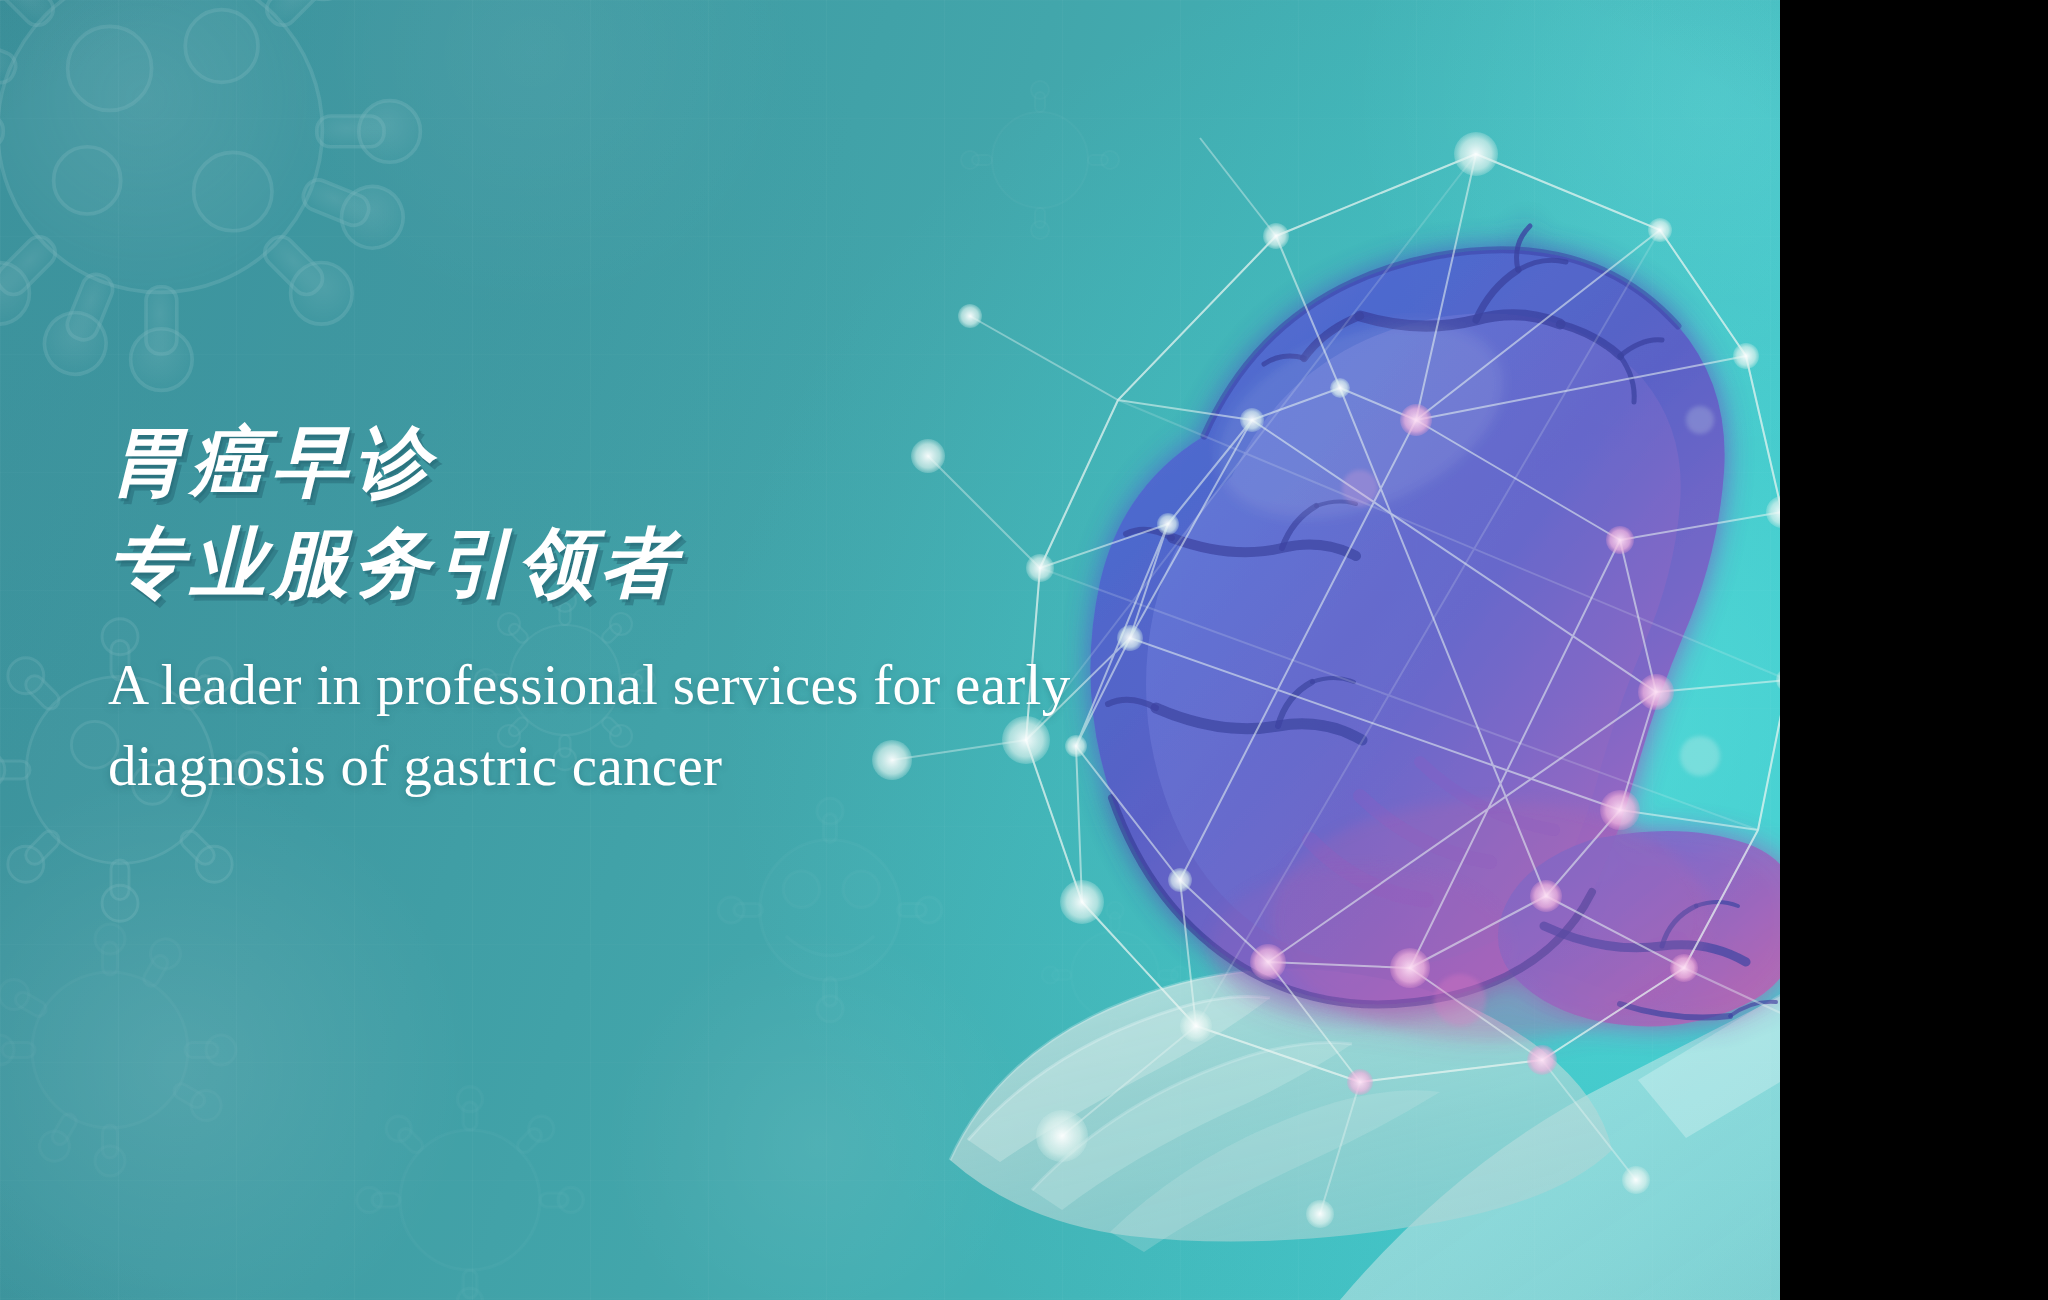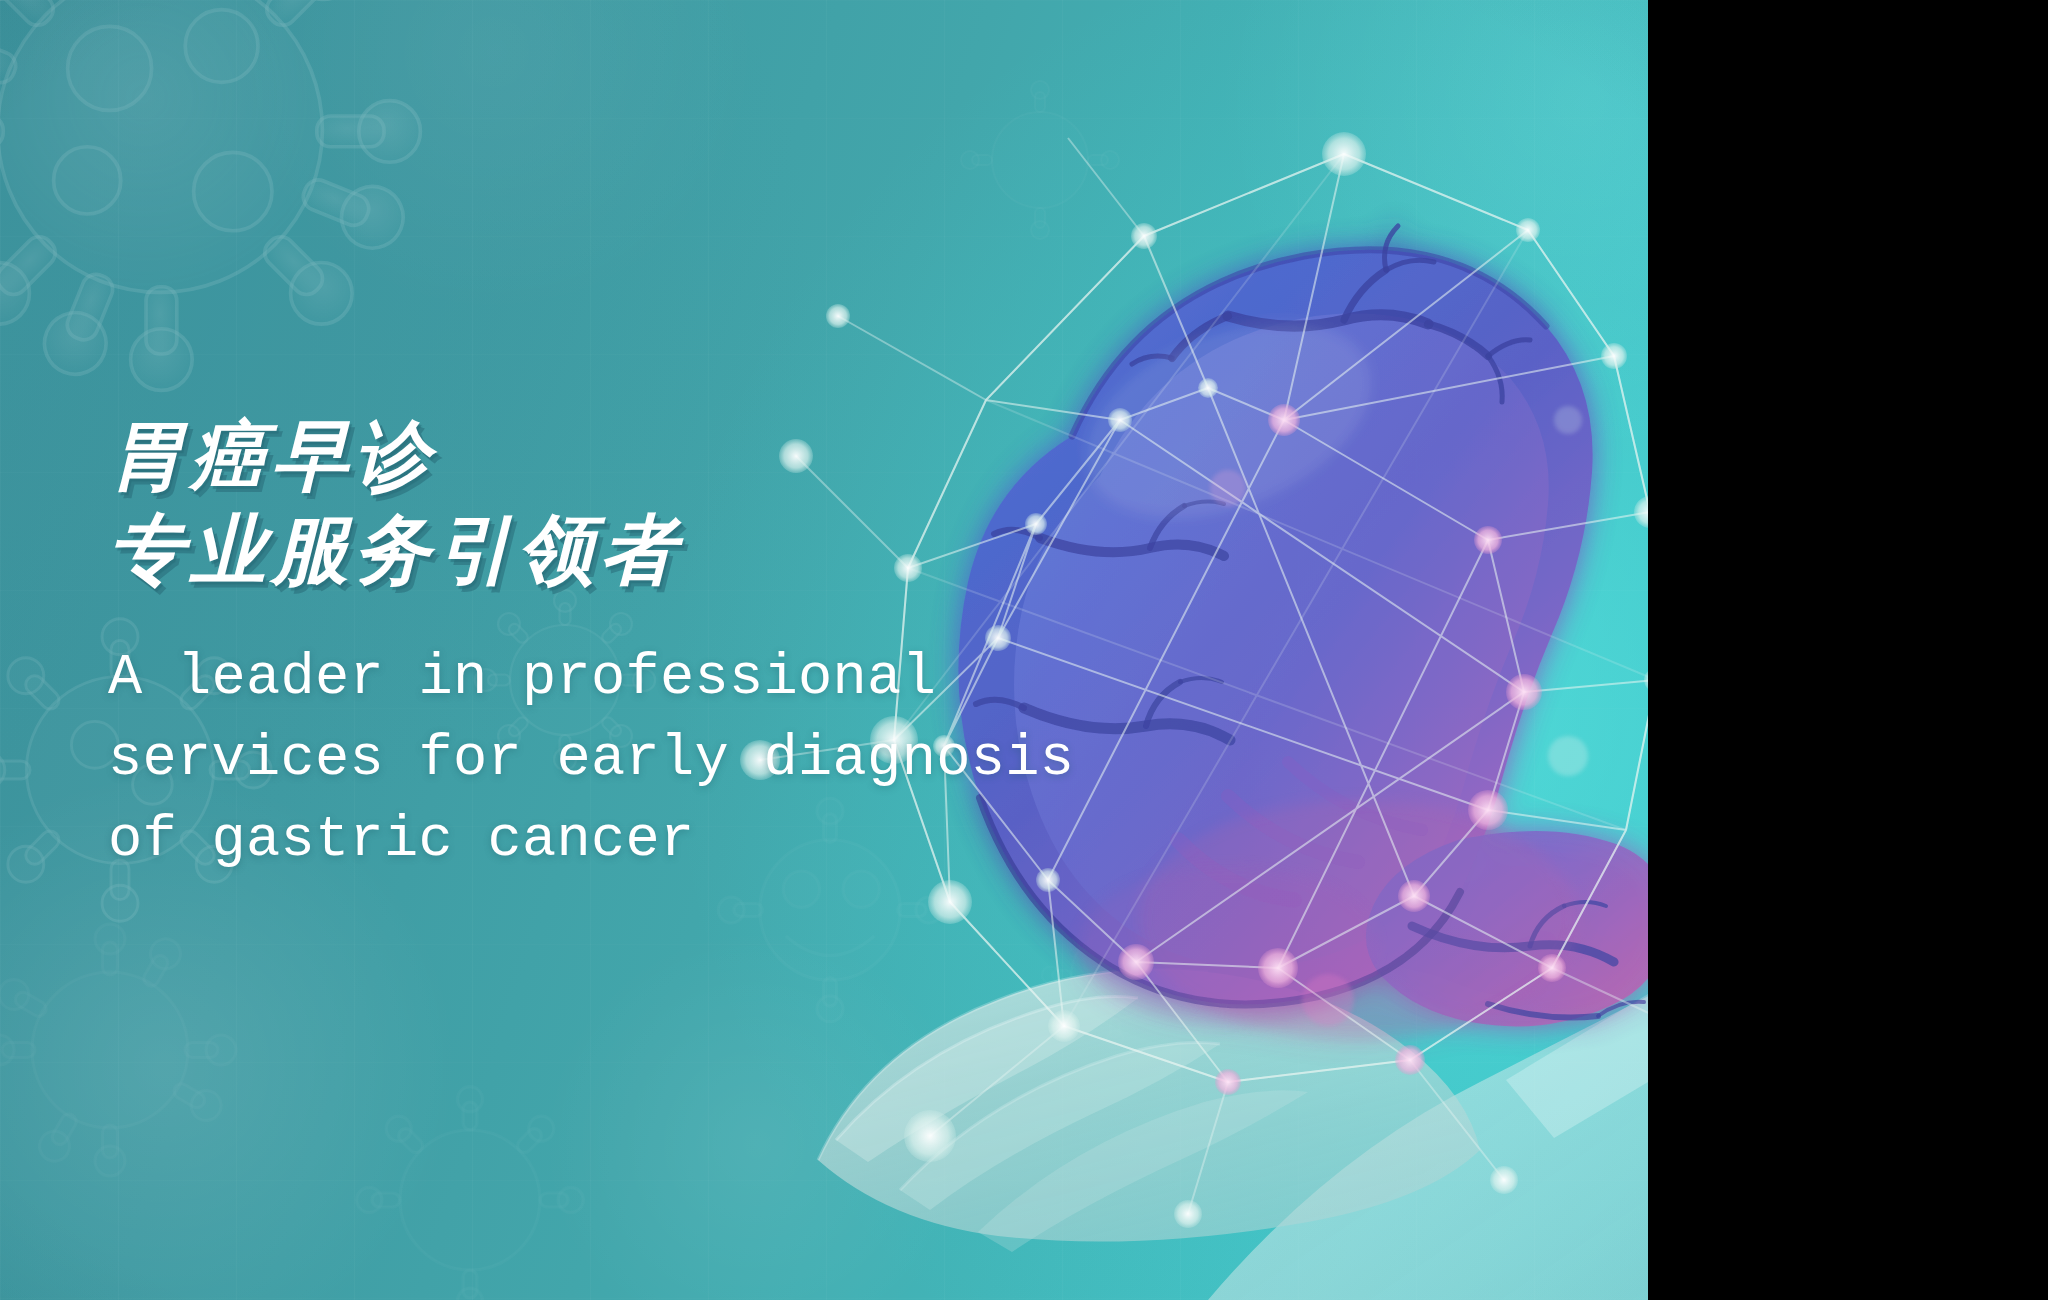--- a/index.html
+++ b/index.html
@@ -1,23 +1,23 @@
 <!DOCTYPE html>
 <html><head>
 <meta charset="utf-8">
 <style>
   html,body{margin:0;padding:0;background:#000;}
   *{box-sizing:border-box;}
 
   .banner{
     position:relative;
-    width:1648px;
+    width:1780px;
     height:1300px;
     overflow:hidden;
-    font-family:Liberation Mono, monospace;
+    font-family:Liberation Serif, serif;
     background:
       radial-gradient(ellipse 70% 90% at 88% 55%, rgba(90,235,230,0.55) 0%, rgba(70,215,215,0.20) 38%, rgba(0,0,0,0) 68%),
       radial-gradient(ellipse 60% 70% at 12% 20%, rgba(62,150,160,0.55) 0%, rgba(0,0,0,0) 62%),
       linear-gradient(108deg, #3b8f99 0%, #3f9aa2 26%, #42a6ab 48%, #42b5b8 68%, #43c3c6 86%, #41c9cc 100%);
   }
 
   
   .bg-grid{
     position:absolute; inset:0;
     background-image:
@@ -65,21 +65,21 @@
     font-style:italic;
     font-size:76px;
     line-height:1.16;
     letter-spacing:6px;
     margin:0;
     text-shadow:
       5px 6px 0 rgba(40,108,120,0.55),
       2px 3px 1px rgba(30,95,108,0.45);
     white-space:nowrap;
   }
-  .headline-l2{margin-top:6px;}
+  .headline-l2{margin-top:13px;}
 
   .subhead{
     margin:38px 0 0 0;
     color:#ffffff;
     font-size:57px;
     line-height:1.42;
     font-weight:normal;
     letter-spacing:.3px;
     max-width:1010px;
     text-shadow:0 2px 7px rgba(24,86,98,0.34);

